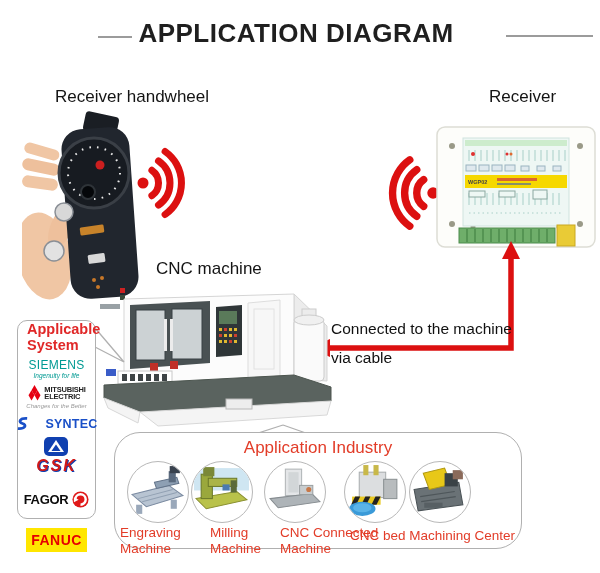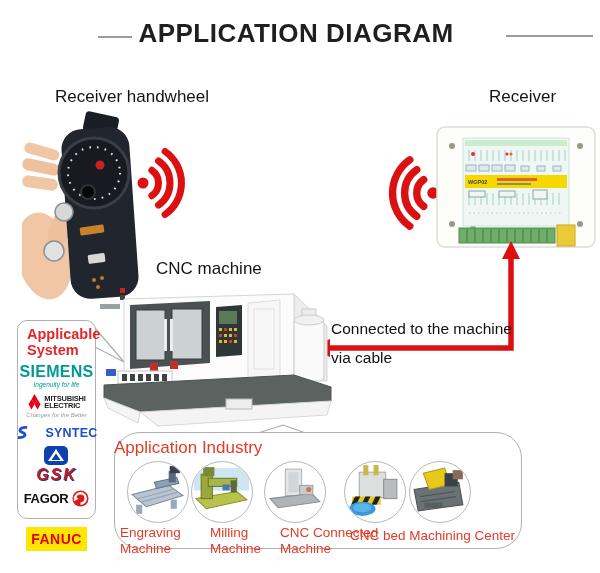--- a/index.html
+++ b/index.html
@@ -14,41 +14,41 @@
   .dev-label { font-size:17px; color:#141414; }
 
   .signal-text { left:183px; top:145px; width:254px; text-align:center; color:#111; }
   .signal-line1 { display:inline-block; font-size:16.5px; border-bottom:1.5px solid #2a2a2a; padding-bottom:1px; }
   .signal-line2 { font-size:16.5px; margin-top:5px; }
 
   .conn-text { font-size:15.5px; color:#111; }
 
   .sys-box { left:17px; top:320px; width:79px; height:199px; background:#fff;
              border:1.5px solid #b0b0b0; border-radius:10px; display:flex; flex-direction:column;
-             align-items:center; padding-top:5px; }
+             align-items:center; }
   .sys-title { align-self:flex-start; margin-left:9px; color:#e02828; font-size:14.5px;
                font-weight:700; line-height:1.12; }
-  .siemens { margin-top:5px; color:#009a93; font-size:16px; font-weight:700; letter-spacing:.3px; }
+  .siemens { margin-top:5px; color:#009a93; font-size:12px; font-weight:400; letter-spacing:.3px; }
   .siemens-tag { color:#009a93; font-size:6.5px; font-style:italic; }
   .mitsu-row { margin-top:6px; display:flex; align-items:center; gap:2px; }
   .mitsu-name { font-size:7.5px; font-weight:700; color:#222; line-height:1.05; letter-spacing:-.2px; }
   .mitsu-tag { margin-top:2px; font-size:6px; color:#999; font-style:italic; }
   .syntec-row { margin-top:7px; display:flex; align-items:center; gap:17px; }
   .syntec-name { color:#1a50c8; font-size:12.5px; font-weight:800; letter-spacing:.2px; }
   .gsk-block { margin-top:6px; display:flex; flex-direction:column; align-items:center; }
   .gsk-name { margin-top:-1px; color:#d01818; font-size:16px; font-weight:800; font-style:italic;
               letter-spacing:2px; text-shadow:1px 1px 0 #1040b0; }
-  .fagor-row { margin-top:6px; display:flex; align-items:center; gap:4px; }
+  .fagor-row { margin-top:16px; display:flex; align-items:center; gap:4px; }
   .fagor-name { color:#0d0d0d; font-size:13px; font-weight:800; letter-spacing:-.3px; }
   .fanuc-badge { margin-top:20px; background:#ffe600; padding:3px 5px; }
   .fanuc-name { color:#e60000; font-size:14px; font-weight:800; letter-spacing:.5px; }
 
   .ind-box { left:114px; top:432px; width:408px; height:117px; background:#fff;
              border:1.5px solid #b0b0b0; border-radius:26px; }
-  .ind-title { left:114px; top:438px; width:408px; text-align:left; font-size:17px; color:#e23c28; }
+  .ind-title { left:114px; top:438px; width:408px; text-align:center; font-size:17px; color:#e23c28; }
   .ind-circle { width:62px; height:62px; border:1.5px solid #b8b8b8; border-radius:50%;
                 background:#fff; overflow:hidden; }
   .ind-label { font-size:13.5px; color:#e23c28; line-height:1.18; }
 </style>
 </head>
 <body>
 
 <div class="canvas">
 
   <div class="abs main-title">APPLICATION DIAGRAM</div>

